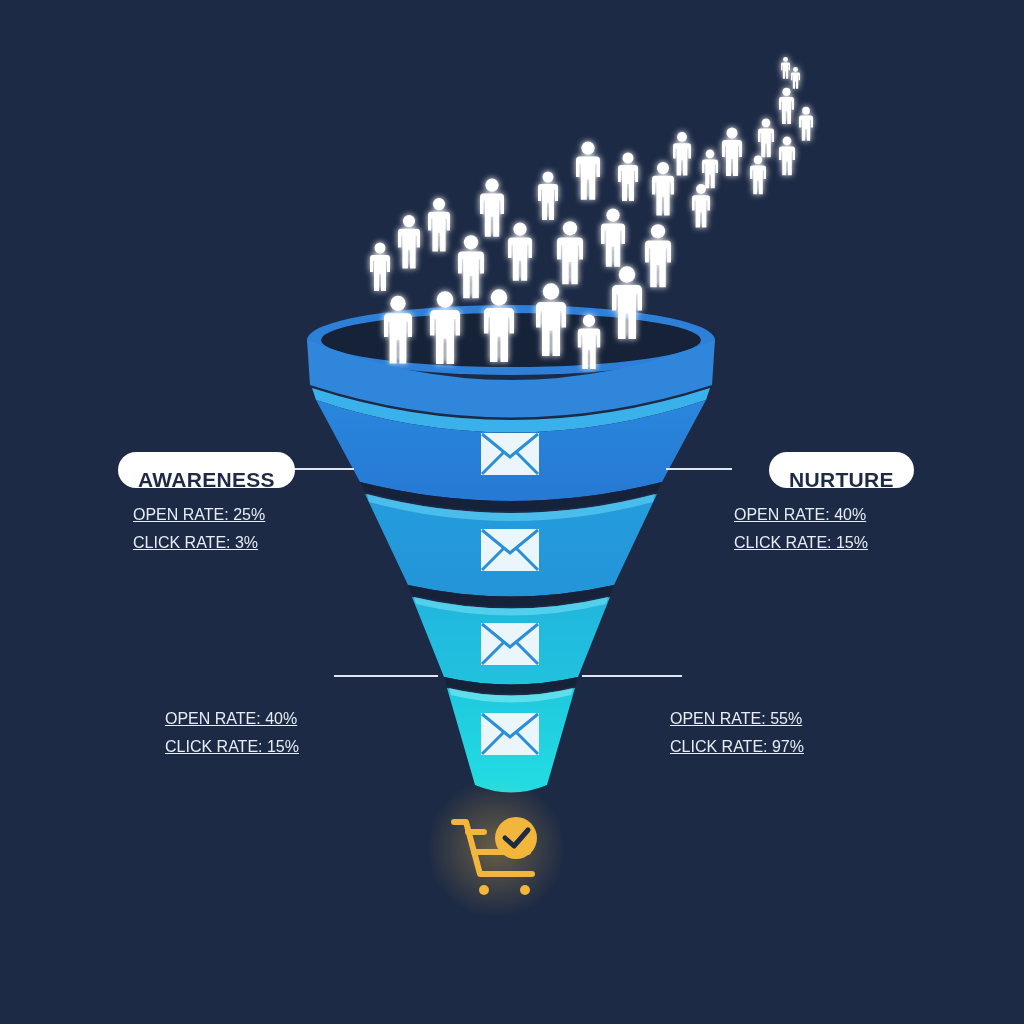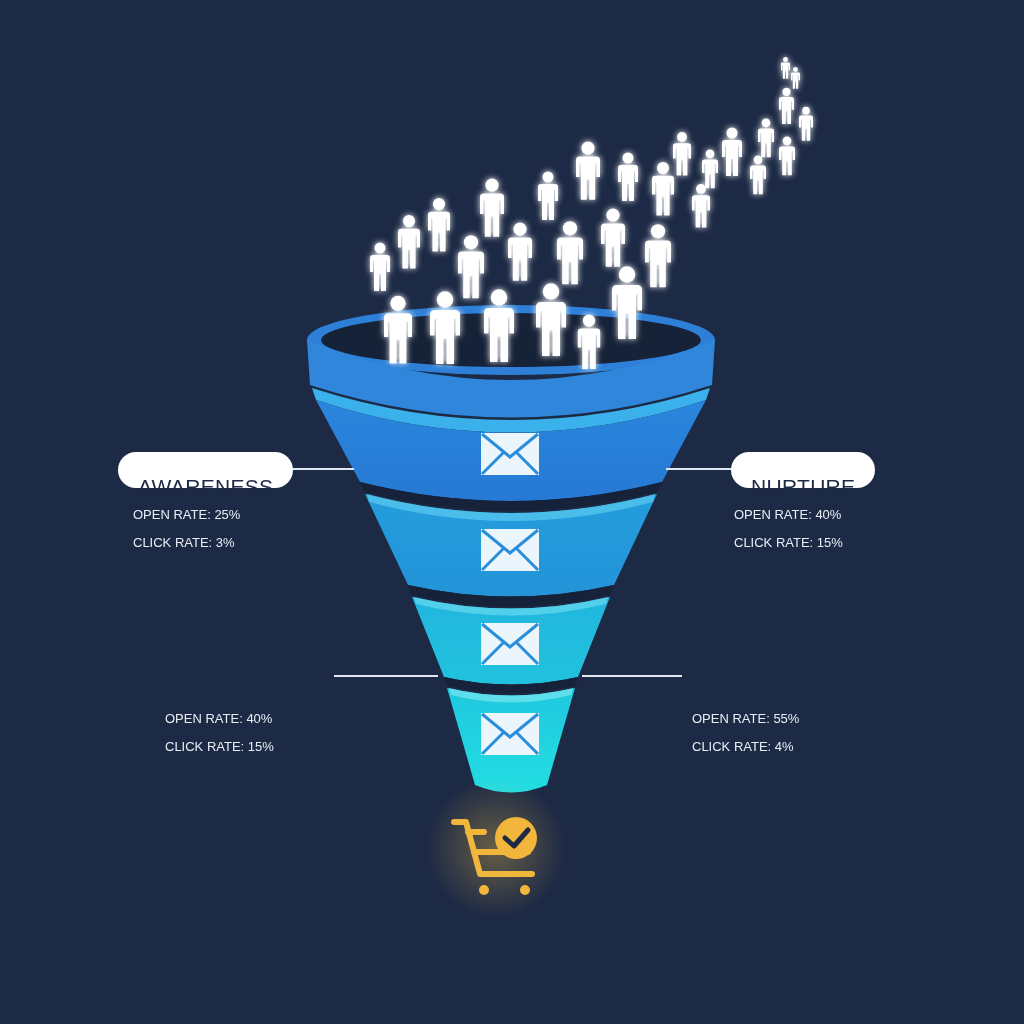--- a/index.html
+++ b/index.html
@@ -8,36 +8,37 @@
     background: #1d2a45;
     font-family: "Liberation Sans", "DejaVu Sans", sans-serif;
     position: relative;
   }
   .stage { position: absolute; inset: 0; }
   svg.art { position: absolute; left: 0; top: 0; }
   .stage-label {
     position: absolute;
     background: #ffffff;
     color: #1d2a45;
-    font-weight: normal;
+    font-weight: bold;
     font-size: 21px;
     letter-spacing: 0.3px;
     border-radius: 18px;
     height: 36px;
     line-height: 36px;
-    padding: 17px 20px;
+    padding: 10px 20px;
     white-space: nowrap;
     box-sizing: border-box;
   }
   .metrics {
     position: absolute;
     color: #e8edf5;
-    font-size: 13px;
+    font-size: 16px;
     line-height: 28px;
     white-space: nowrap;
+    text-decoration: underline;
   }
   .metrics div { display: block; }
   .connector { position: absolute; height: 2px; background: #dfe6f0; }
 </style>
 </head>
 <body>
 
 <div class="stage">
 
   <svg class="art" width="1024" height="1024" viewBox="0 0 1024 1024">
@@ -159,29 +160,29 @@
   <div class="connector" style="left:666px; top:468px; width:66px;"></div>
   <div class="connector" style="left:334px; top:675px; width:104px;"></div>
   <div class="connector" style="left:582px; top:675px; width:100px;"></div>
 
   <div class="stage-label" style="left:118px; top:452px;">AWARENESS</div>
   <div class="metrics" style="left:133px; top:501px;">
     <div>OPEN RATE: 25%</div>
     <div>CLICK RATE: 3%</div>
   </div>
 
-  <div class="stage-label" style="left:731px; top:452px;">NURTURE</div>
+  <div class="stage-label" style="left:769px; top:452px;">NURTURE</div>
   <div class="metrics" style="left:734px; top:501px;">
     <div>OPEN RATE: 40%</div>
     <div>CLICK RATE: 15%</div>
   </div>
 
   <div class="metrics" style="left:165px; top:705px;">
     <div>OPEN RATE: 40%</div>
     <div>CLICK RATE: 15%</div>
   </div>
 
-  <div class="metrics" style="left:692px; top:705px;">
+  <div class="metrics" style="left:670px; top:705px;">
     <div>OPEN RATE: 55%</div>
-    <div>CLICK RATE: 4%</div>
+    <div>CLICK RATE: 97%</div>
   </div>
 
 </div>
 
 </body></html>

